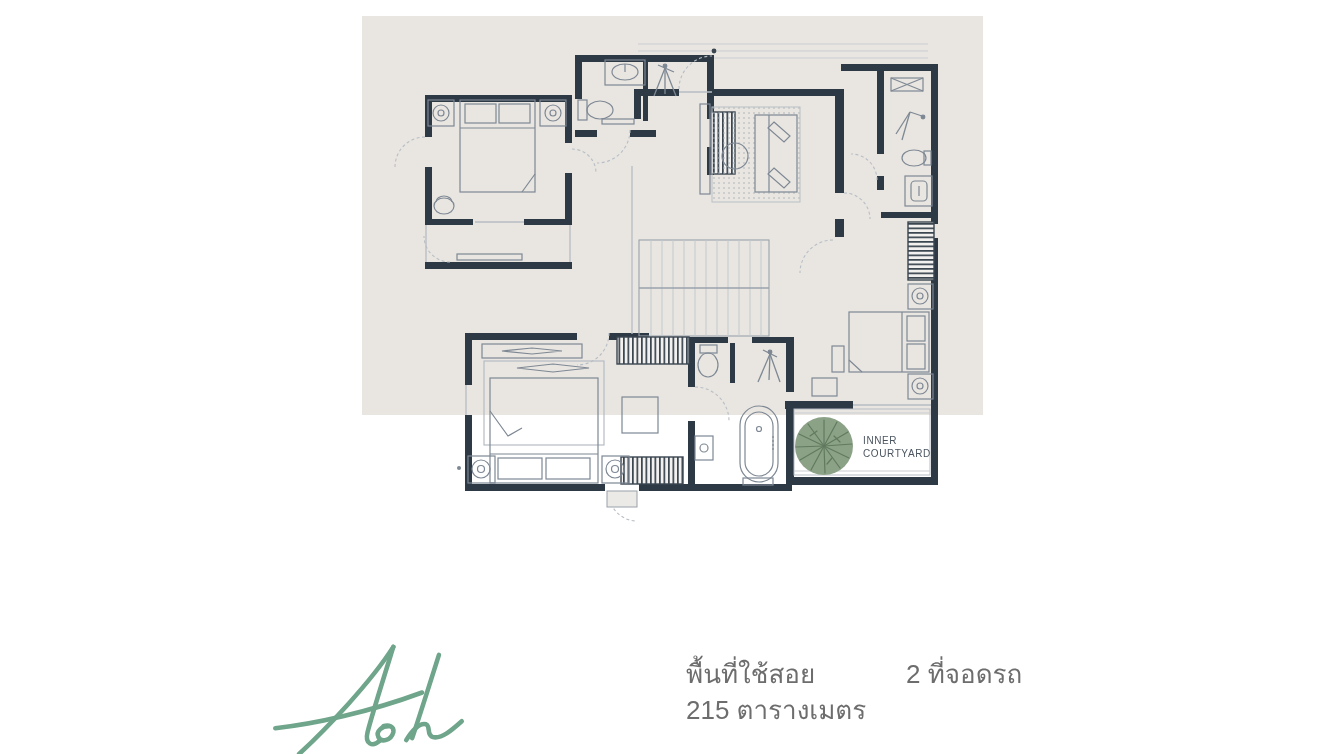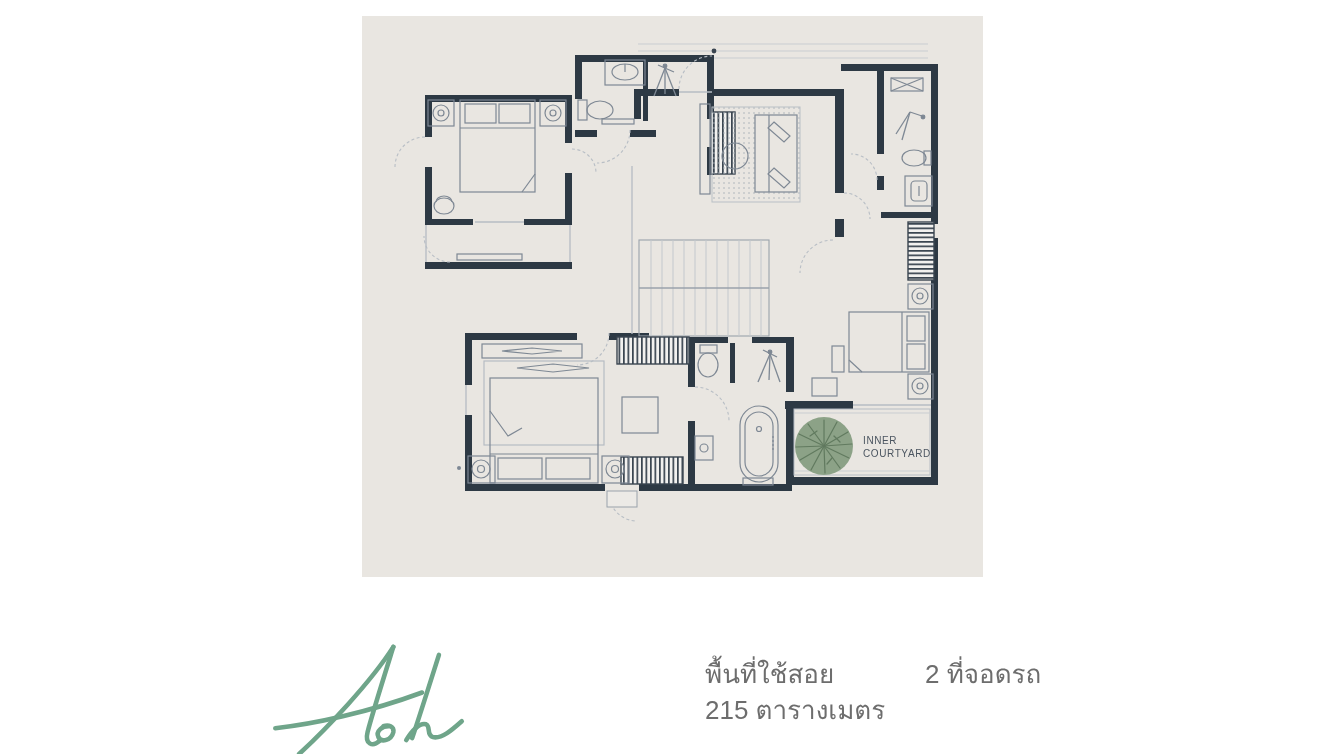--- a/index.html
+++ b/index.html
@@ -1,22 +1,22 @@
 <!DOCTYPE html>
 <html><head>
 <meta charset="utf-8">
 <style>
   html,body{margin:0;padding:0;background:#ffffff;}
   body{font-family:"Liberation Sans", sans-serif;}
   .page{position:relative;width:1342px;height:754px;background:#ffffff;overflow:hidden;}
-  .plan-panel{position:absolute;left:362px;top:16px;width:621px;height:561px;background:#e9e6e1;}
+  .plan-panel{position:absolute;left:362px;top:16px;width:621px;height:399px;background:#e9e6e1;}
   .plan-svg{position:absolute;left:0;top:0;}
   .logo-wrap{position:absolute;left:270px;top:633px;width:205px;height:121px;overflow:hidden;}
   .sr{position:absolute;width:1px;height:1px;overflow:hidden;clip:rect(0 0 0 0);white-space:nowrap;}
-  .specs-col{position:absolute;top:656px;color:#6d6d6d;font-size:26px;line-height:36px;white-space:nowrap;margin-left:19px;}
+  .specs-col{position:absolute;top:656px;color:#6d6d6d;font-size:26px;line-height:36px;white-space:nowrap;}
   .specs-left{left:686px;}
   .specs-right{left:906px;}
   .specs-line{height:36px;}
 </style>
 </head>
 <body>
 
 <div class="page">
 
   <div class="plan-panel">

